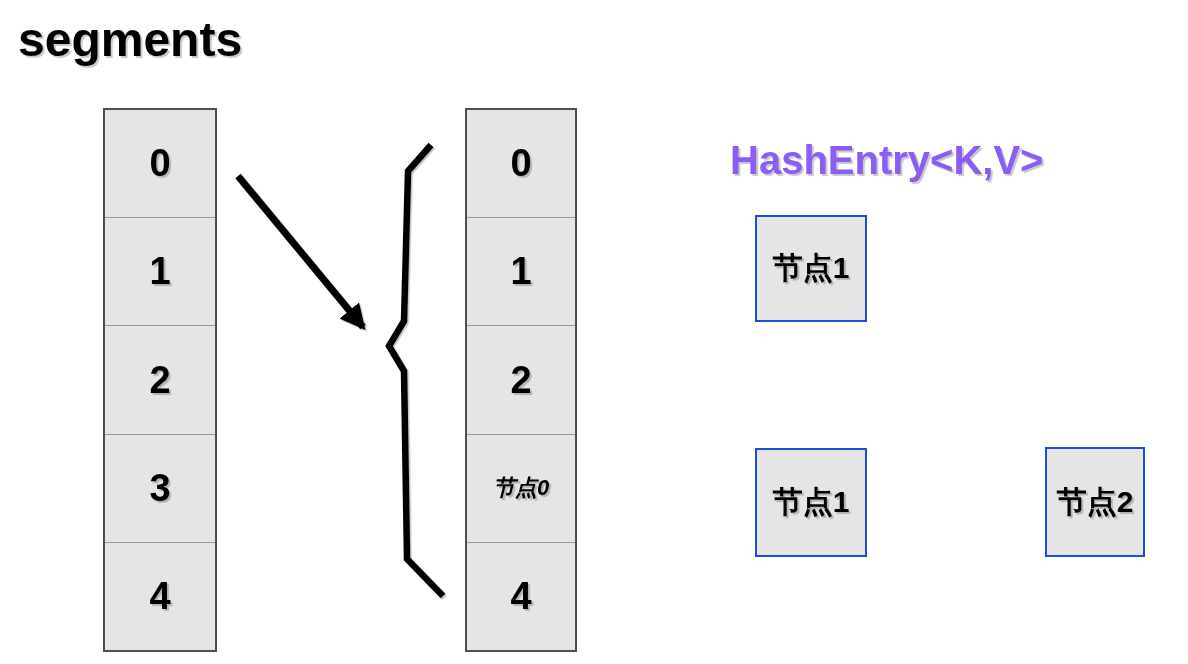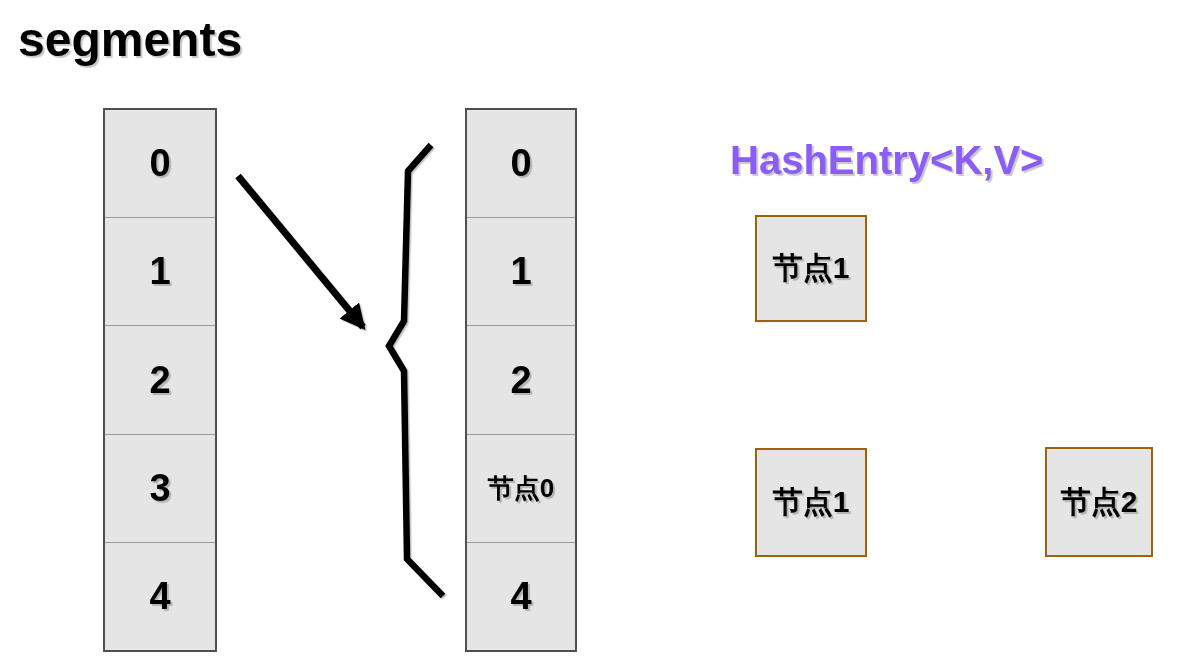--- a/index.html
+++ b/index.html
@@ -24,25 +24,25 @@
     box-sizing:border-box;
   }
   .array-cell{
     flex:1 1 0;
     display:flex;align-items:center;justify-content:center;
     font-weight:bold;color:#000;
     text-shadow:2px 2px 1px rgba(0,0,0,0.22);
   }
   .array-cell + .array-cell{border-top:1px solid #9a9a9a;}
   .num-cell{font-size:38px;}
-  .cjk-cell{font-size:26px;}
+  .cjk-cell{font-size:22px;font-style:italic;}
   .node-box{
     position:absolute;
     background:#e5e5e5;
-    border:2px solid #a16207;
+    border:2px solid #1d4ed8;
     box-sizing:border-box;
     display:flex;align-items:center;justify-content:center;
     font-size:30px;font-weight:bold;color:#000;
     text-shadow:2px 2px 1px rgba(0,0,0,0.22);
   }
   .hash-entry-label{
     position:absolute;
     font-size:40px;font-weight:bold;color:#8b5cf6;
     text-shadow:2px 2px 1px rgba(0,0,0,0.22);
     white-space:nowrap;
@@ -69,21 +69,21 @@
     <div class="array-cell num-cell">1</div>
     <div class="array-cell num-cell">2</div>
     <div class="array-cell cjk-cell">节点0</div>
     <div class="array-cell num-cell">4</div>
   </div>
 
   <div class="hash-entry-label" style="left:730px;top:138px;">HashEntry&lt;K,V&gt;</div>
 
   <div class="node-box" style="left:755px;top:215px;width:112px;height:107px;">节点1</div>
   <div class="node-box" style="left:755px;top:448px;width:112px;height:109px;">节点1</div>
-  <div class="node-box" style="left:1045px;top:447px;width:108px;height:110px;">节点2</div>
+  <div class="node-box" style="left:1045px;top:447px;width:100px;height:110px;">节点2</div>
 
   <svg id="overlay" viewBox="0 0 1188 664" xmlns="http://www.w3.org/2000/svg">
     <defs>
       <marker id="ah" viewBox="0 0 10 10" refX="8.5" refY="5" markerWidth="3.6" markerHeight="3.6" orient="auto" markerUnits="strokeWidth">
         <path d="M0,0 L10,5 L0,10 z" fill="#000"></path>
       </marker>
       <filter id="soft" x="-20%" y="-20%" width="140%" height="140%">
         <feDropShadow dx="1.5" dy="1.5" stdDeviation="0.6" flood-color="#000" flood-opacity="0.25"></feDropShadow>
       </filter>
     </defs>

